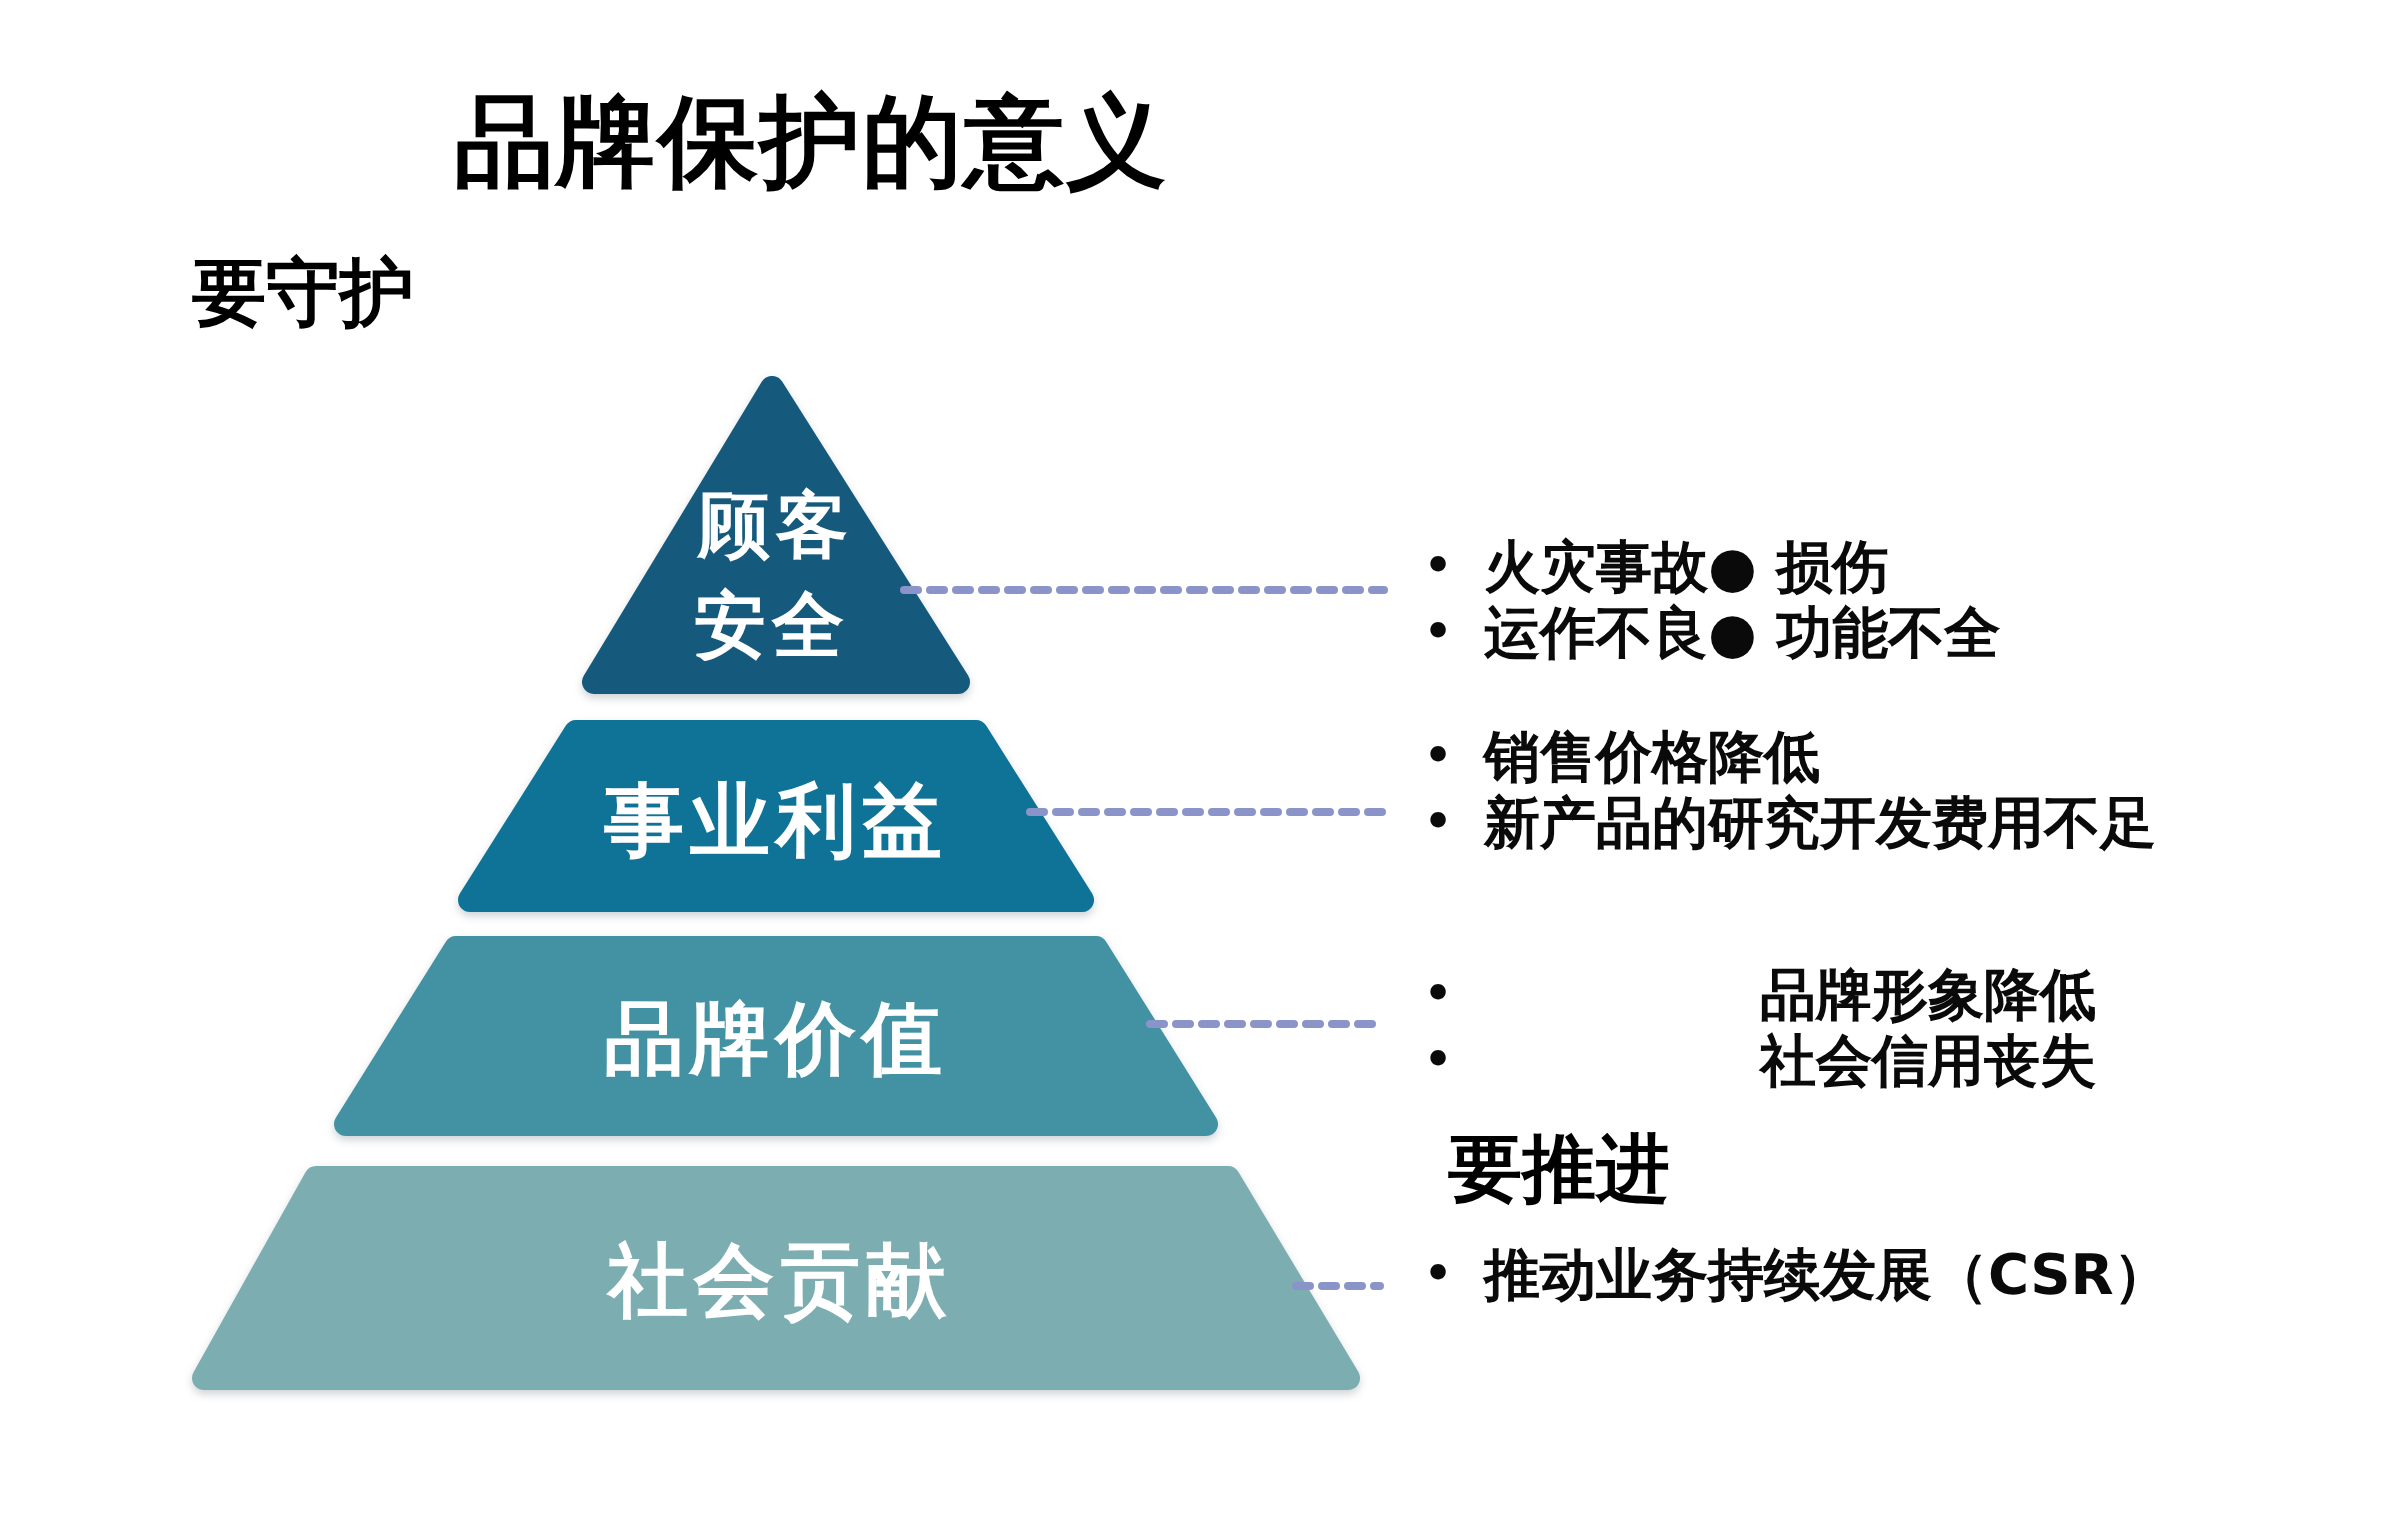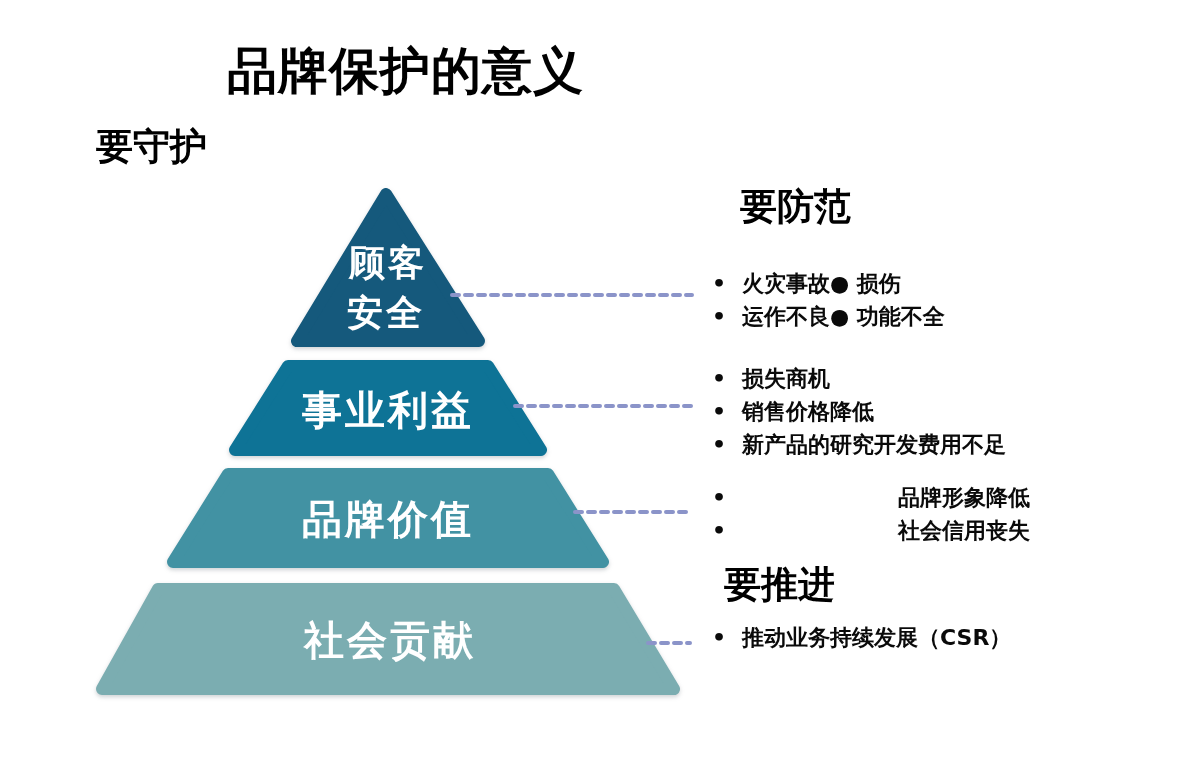--- a/index.html
+++ b/index.html
@@ -31,21 +31,21 @@
   .plabel{
     fill:#ffffff;font-weight:bold;text-anchor:middle;
     font-family:"DejaVu Sans","Liberation Sans",sans-serif;
   }
   .s36{font-size:36px;letter-spacing:3px;}
   .s40{font-size:40px;letter-spacing:3px;}
 
   .blist{position:absolute;left:706px;margin:0;padding:0;list-style:none;width:480px;}
   .blist li{
     position:relative;padding-left:36px;
-    font-size:22px;font-weight:bold;line-height:33px;
+    font-size:28px;font-weight:bold;line-height:33px;
     color:#0a0a0a;white-space:nowrap;
   }
   .blist li::before{content:"•";position:absolute;left:6px;top:0;font-size:22px;}
   .list-1{top:267px;}
   .list-2{top:362px;}
   .list-3{top:481px;text-align:center;}
   .list-4{top:621px;}
   .list-4 li{line-height:34px;}
 </style>
 </head>
@@ -68,29 +68,27 @@
     <line class="dash" x1="575" y1="512" x2="690" y2="512" style="--c: #8b94c9;"></line>
     <line class="dash" x1="648" y1="643" x2="690" y2="643" style="--c: #8b94c9;"></line>
 
     <text class="plabel s36" x="388" y="275">顾客</text>
     <text class="plabel s36" x="386" y="325">安全</text>
     <text class="plabel s40" x="388" y="424">事业利益</text>
     <text class="plabel s40" x="388" y="533">品牌价值</text>
     <text class="plabel s40" x="390" y="654">社会贡献</text>
   </svg>
 
-  <div class="hd hd-prevent">要防范</div>
 
   <ul class="blist list-1">
     <li>火灾事故● 损伤</li>
     <li>运作不良● 功能不全</li>
   </ul>
 
   <ul class="blist list-2">
-    <li>损失商机</li>
     <li>销售价格降低</li>
     <li>新产品的研究开发费用不足</li>
   </ul>
 
   <ul class="blist list-3">
     <li>品牌形象降低</li>
     <li>社会信用丧失</li>
   </ul>
 
   <div class="hd hd-promote">要推进</div>

